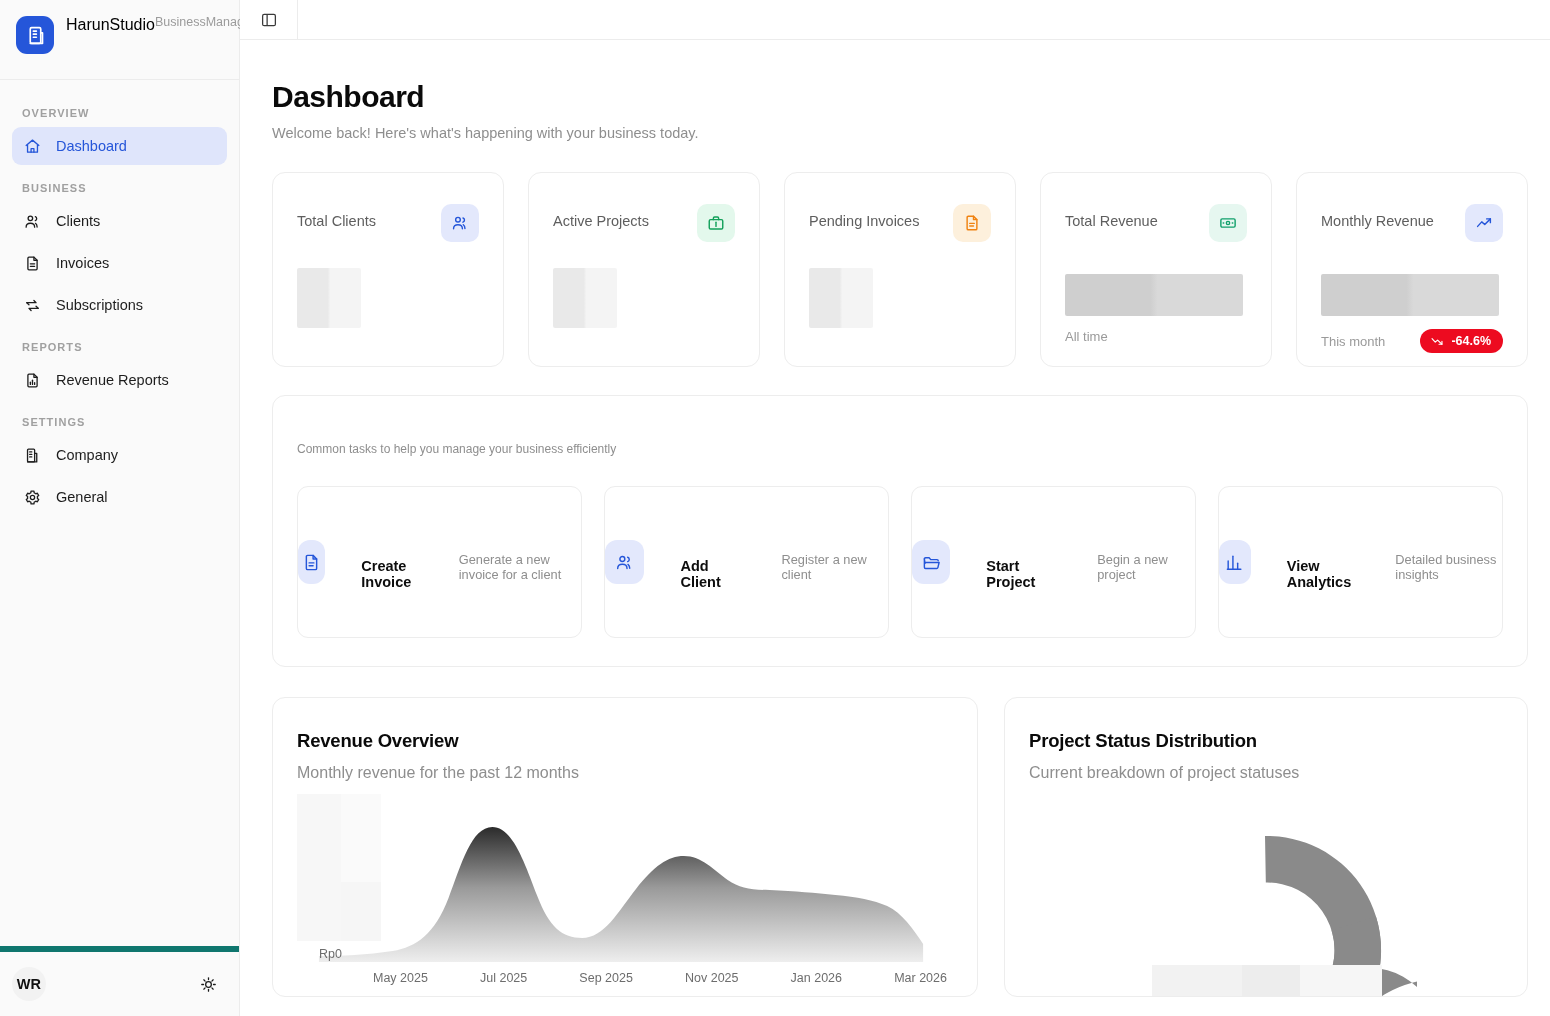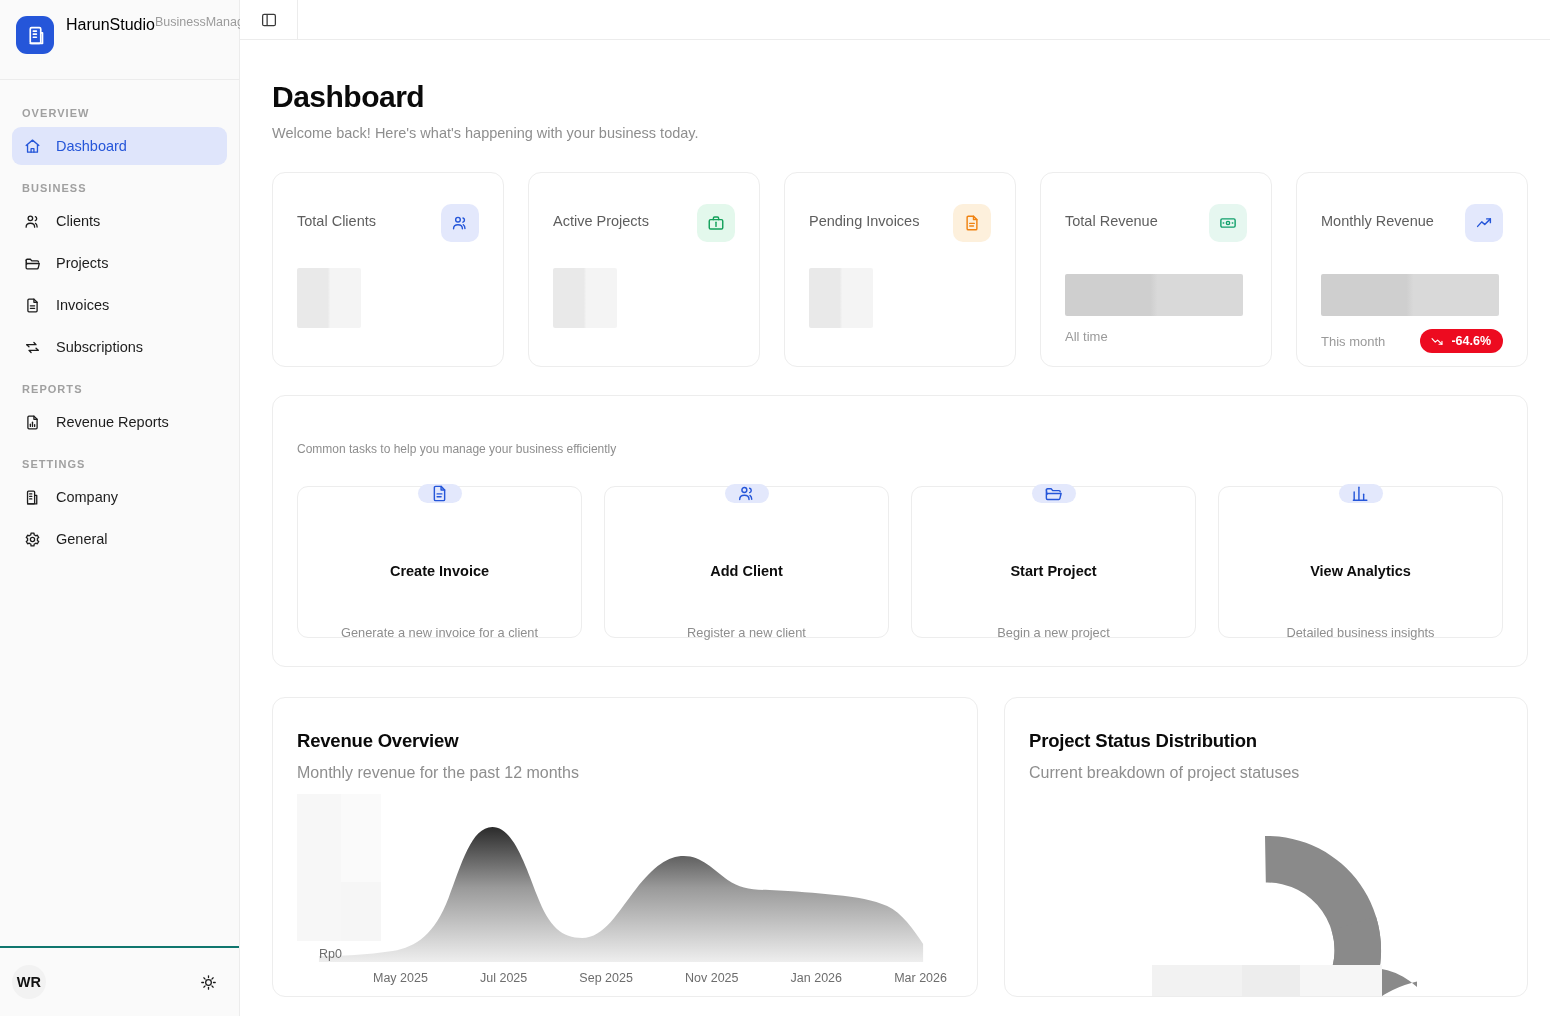--- a/index.html
+++ b/index.html
@@ -44,21 +44,21 @@
     display: flex; align-items: center; gap: 15px;
     height: 38px; padding: 0 11px; border-radius: 9px;
     color: #1d1d1d; font-size: 14.5px; cursor: pointer;
     margin-bottom: 4px;
   }
   .nav-item.active { background: #dfe5fb; color: #2556d9; font-weight: 500; }
   .nav-item .ico { width: 18px; height: 18px; display: flex; align-items: center; justify-content: center; flex: 0 0 18px; }
   .nav-item svg { width: 17px; height: 17px; stroke: currentColor; fill: none; stroke-width: 1.85; stroke-linecap: round; stroke-linejoin: round; }
 
   .sidebar-footer {
-    height: 70px; border-top: 2px solid #0f766e;
+    height: 70px; border-top: 6px solid #0f766e;
     display: flex; align-items: center; justify-content: space-between;
     padding: 0 20px 0 12px;
   }
   .avatar {
     width: 34px; height: 34px; border-radius: 50%;
     background: #f2f2f2; color: #111;
     display: flex; align-items: center; justify-content: center;
     font-size: 14.5px; font-weight: 700; letter-spacing: .2px;
   }
   .theme-btn { width: 22px; height: 22px; display: flex; align-items: center; justify-content: center; cursor: pointer; }
@@ -109,21 +109,21 @@
 
   
   .panel { background: #fff; border: 1px solid #ededed; border-radius: 13px; margin-top: 28px; }
   .qa-panel { padding: 32px 24px 28px 24px; }
   .panel-title { font-size: 18.5px; font-weight: 700; color: #0a0a0a; letter-spacing: -0.2px; }
   .panel-sub { font-size: 12px; color: #8e8e8e; margin-top: 14px; }
   .qa-row { display: flex; gap: 22px; margin-top: 30px; }
   .qa-card {
     flex: 1 1 0; height: 152px;
     border: 1px solid #ededed; border-radius: 11px;
-    display: flex; flex-direction: column; align-items: center; justify-content: center;
+    display: flex; flex-direction: row; align-items: center; justify-content: center;
     cursor: pointer; background: #fff; gap: 36px;
   }
   .qa-icon {
     width: 44px; height: 44px; border-radius: 12px; background: #e3e8fc;
     display: flex; align-items: center; justify-content: center;
   }
   .qa-icon svg { width: 19px; height: 19px; stroke: #2556d9; fill: none; stroke-width: 1.8; stroke-linecap: round; stroke-linejoin: round; }
   .qa-name { font-size: 14.5px; font-weight: 700; color: #0d0d0d; margin-top: 24px; }
   .qa-desc { font-size: 12.8px; color: #8e8e8e; margin-top: 10px; }
 
@@ -189,29 +189,20 @@
       <div class="nav-item">
         <span class="ico">
           <svg viewBox="0 0 24 24">
               <circle cx="9" cy="7.5" r="3.2"></circle>
               <path d="M3 20c0-3.3 2.7-5.5 6-5.5s6 2.2 6 5.5"></path>
               <path d="M16 5.2a3 3 0 0 1 0 5.6"></path>
               <path d="M18.5 19.8c0-2.3-.9-4.1-2.3-5.2"></path>
             </svg>
         </span>
         <span>Clients</span>
-      </div>
-      <div class="nav-item">
-        <span class="ico">
-          <svg viewBox="0 0 24 24">
-              <path d="M3 7.5a1.5 1.5 0 0 1 1.5-1.5H9l2 2.4h8a1.5 1.5 0 0 1 1.5 1.5"></path>
-              <path d="M3 7.5V18a1.5 1.5 0 0 0 1.5 1.5h14.1a1.5 1.5 0 0 0 1.45-1.1L21.6 12H5.2a1.5 1.5 0 0 0-1.45 1.1z"></path>
-            </svg>
-        </span>
-        <span>Projects</span>
       </div>
       <div class="nav-item">
         <span class="ico">
           <svg viewBox="0 0 24 24">
               <path d="M14 3H7a1.5 1.5 0 0 0-1.5 1.5v15A1.5 1.5 0 0 0 7 21h10a1.5 1.5 0 0 0 1.5-1.5V7.5z"></path>
               <path d="M14 3v4.5h4.5"></path>
               <line x1="9" y1="12.5" x2="15" y2="12.5"></line>
               <line x1="9" y1="16" x2="15" y2="16"></line>
             </svg>
         </span>

